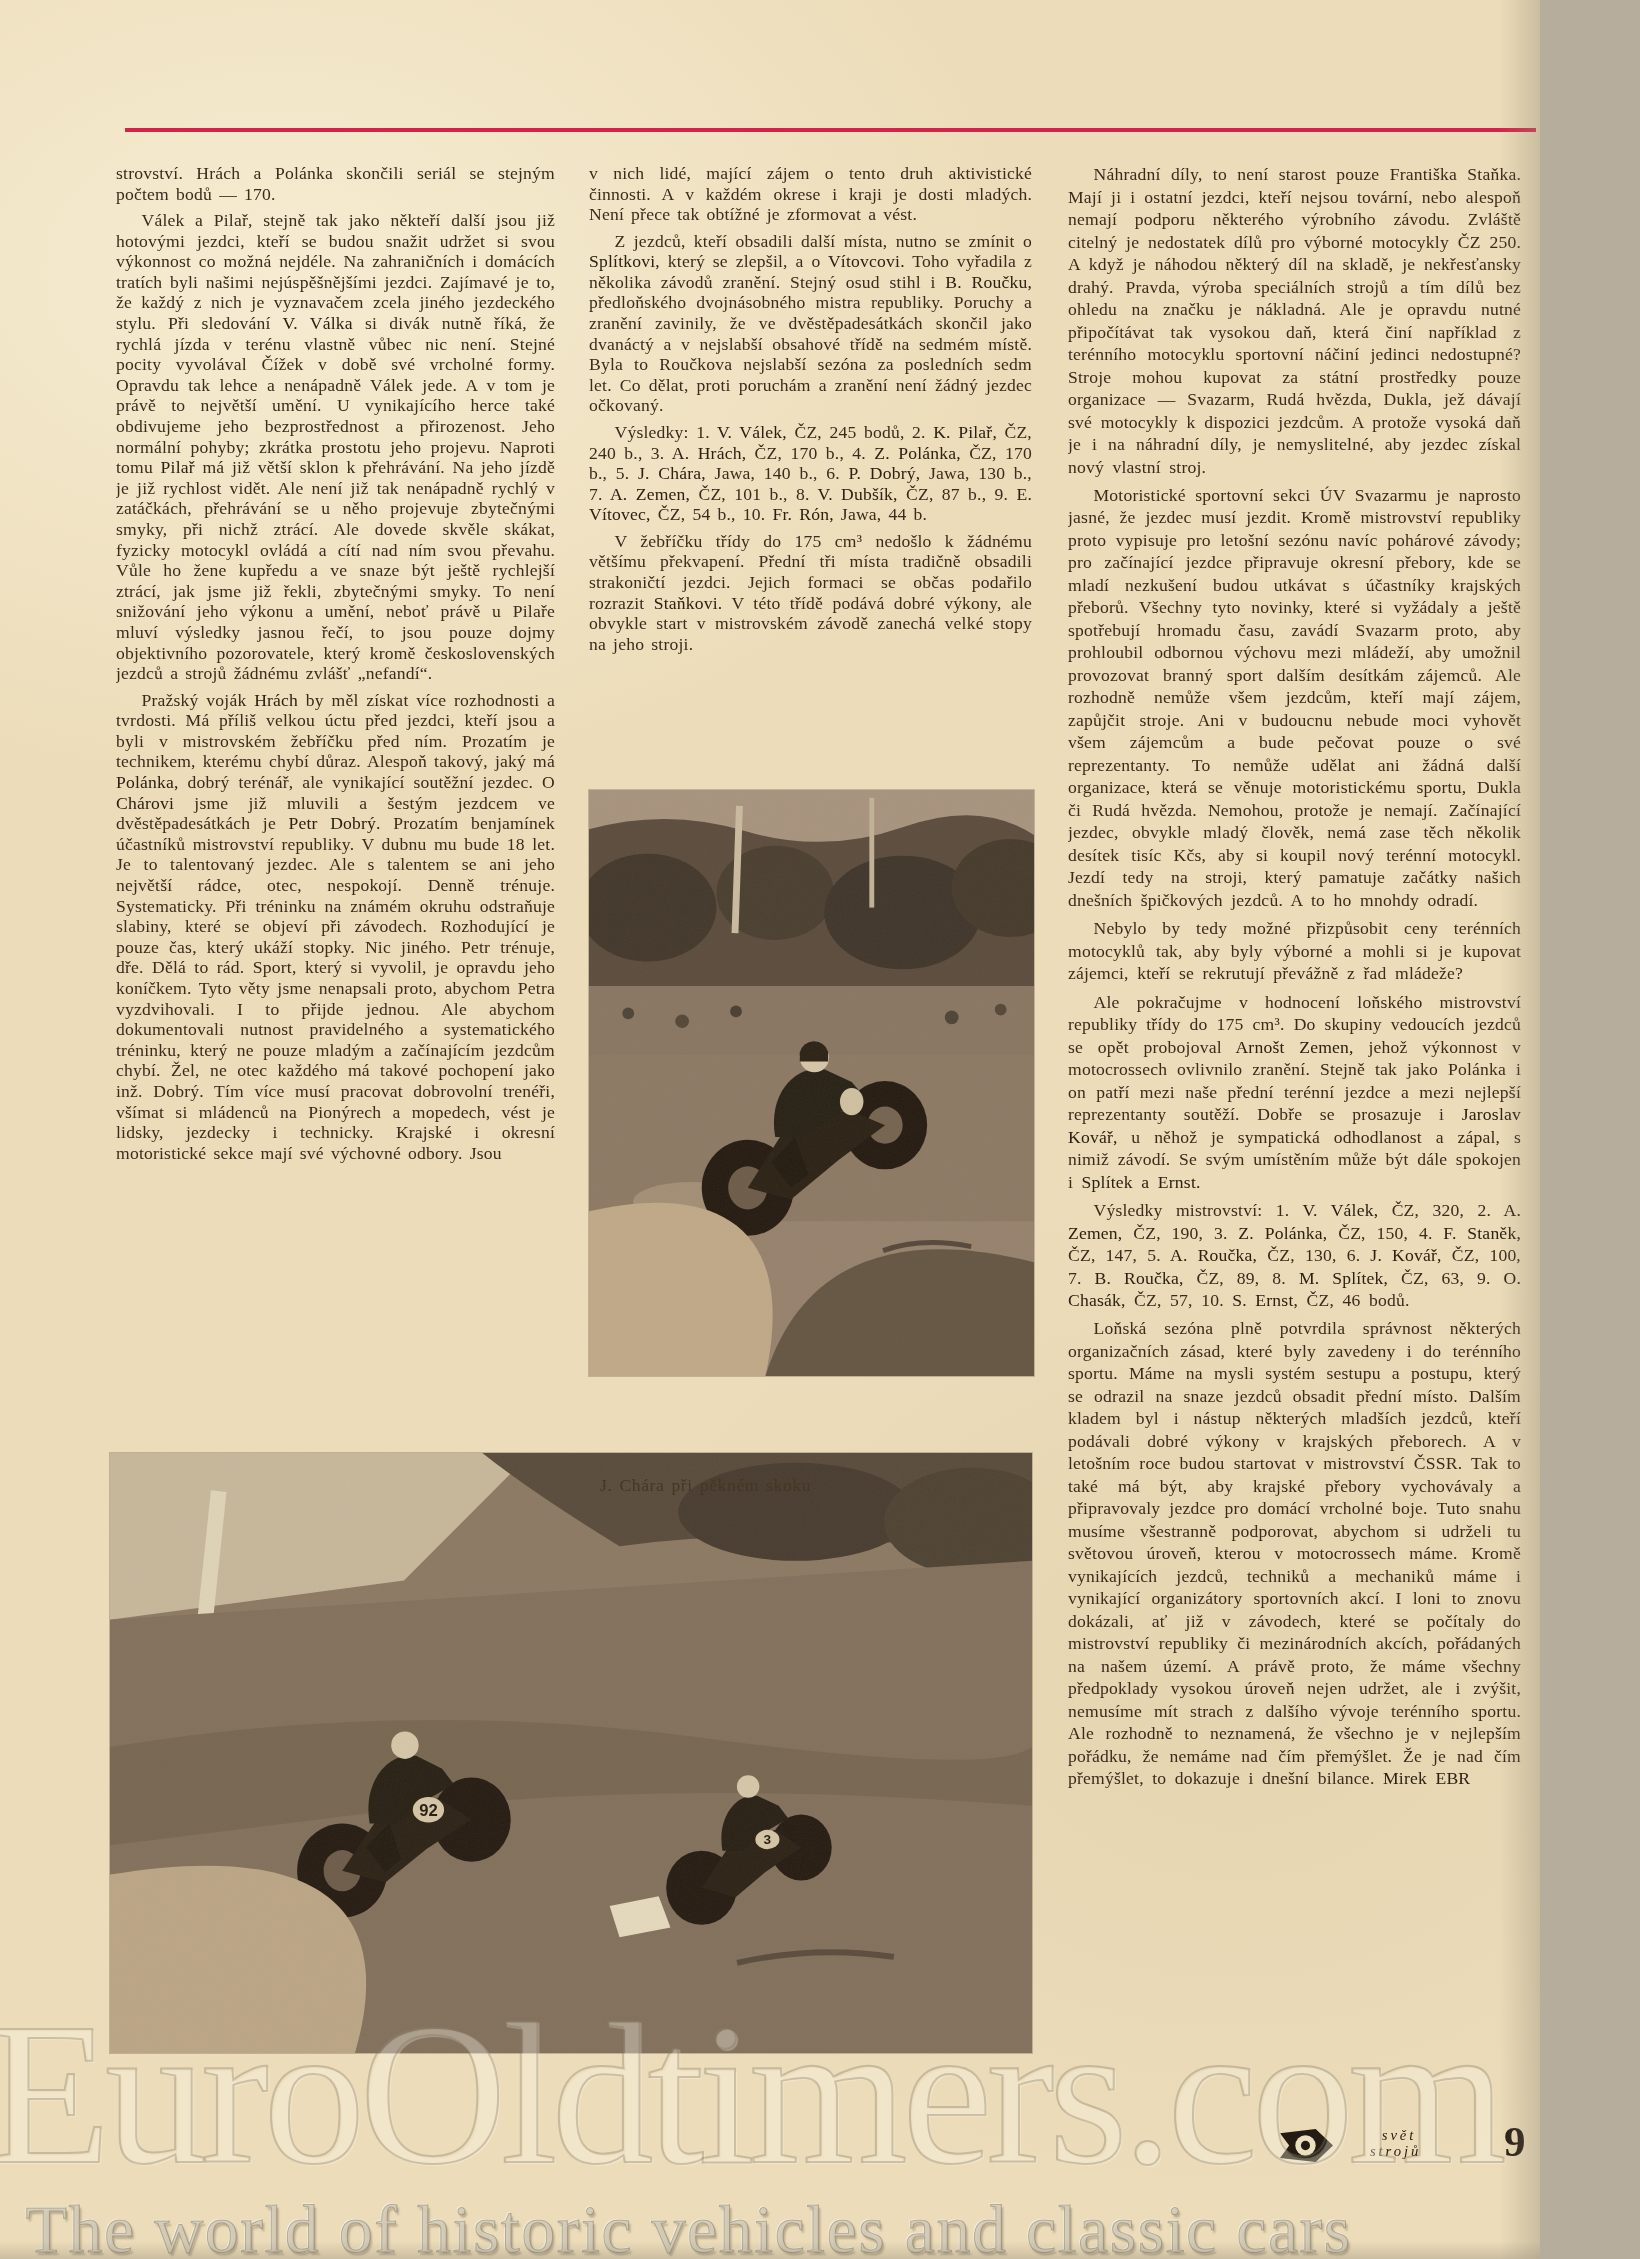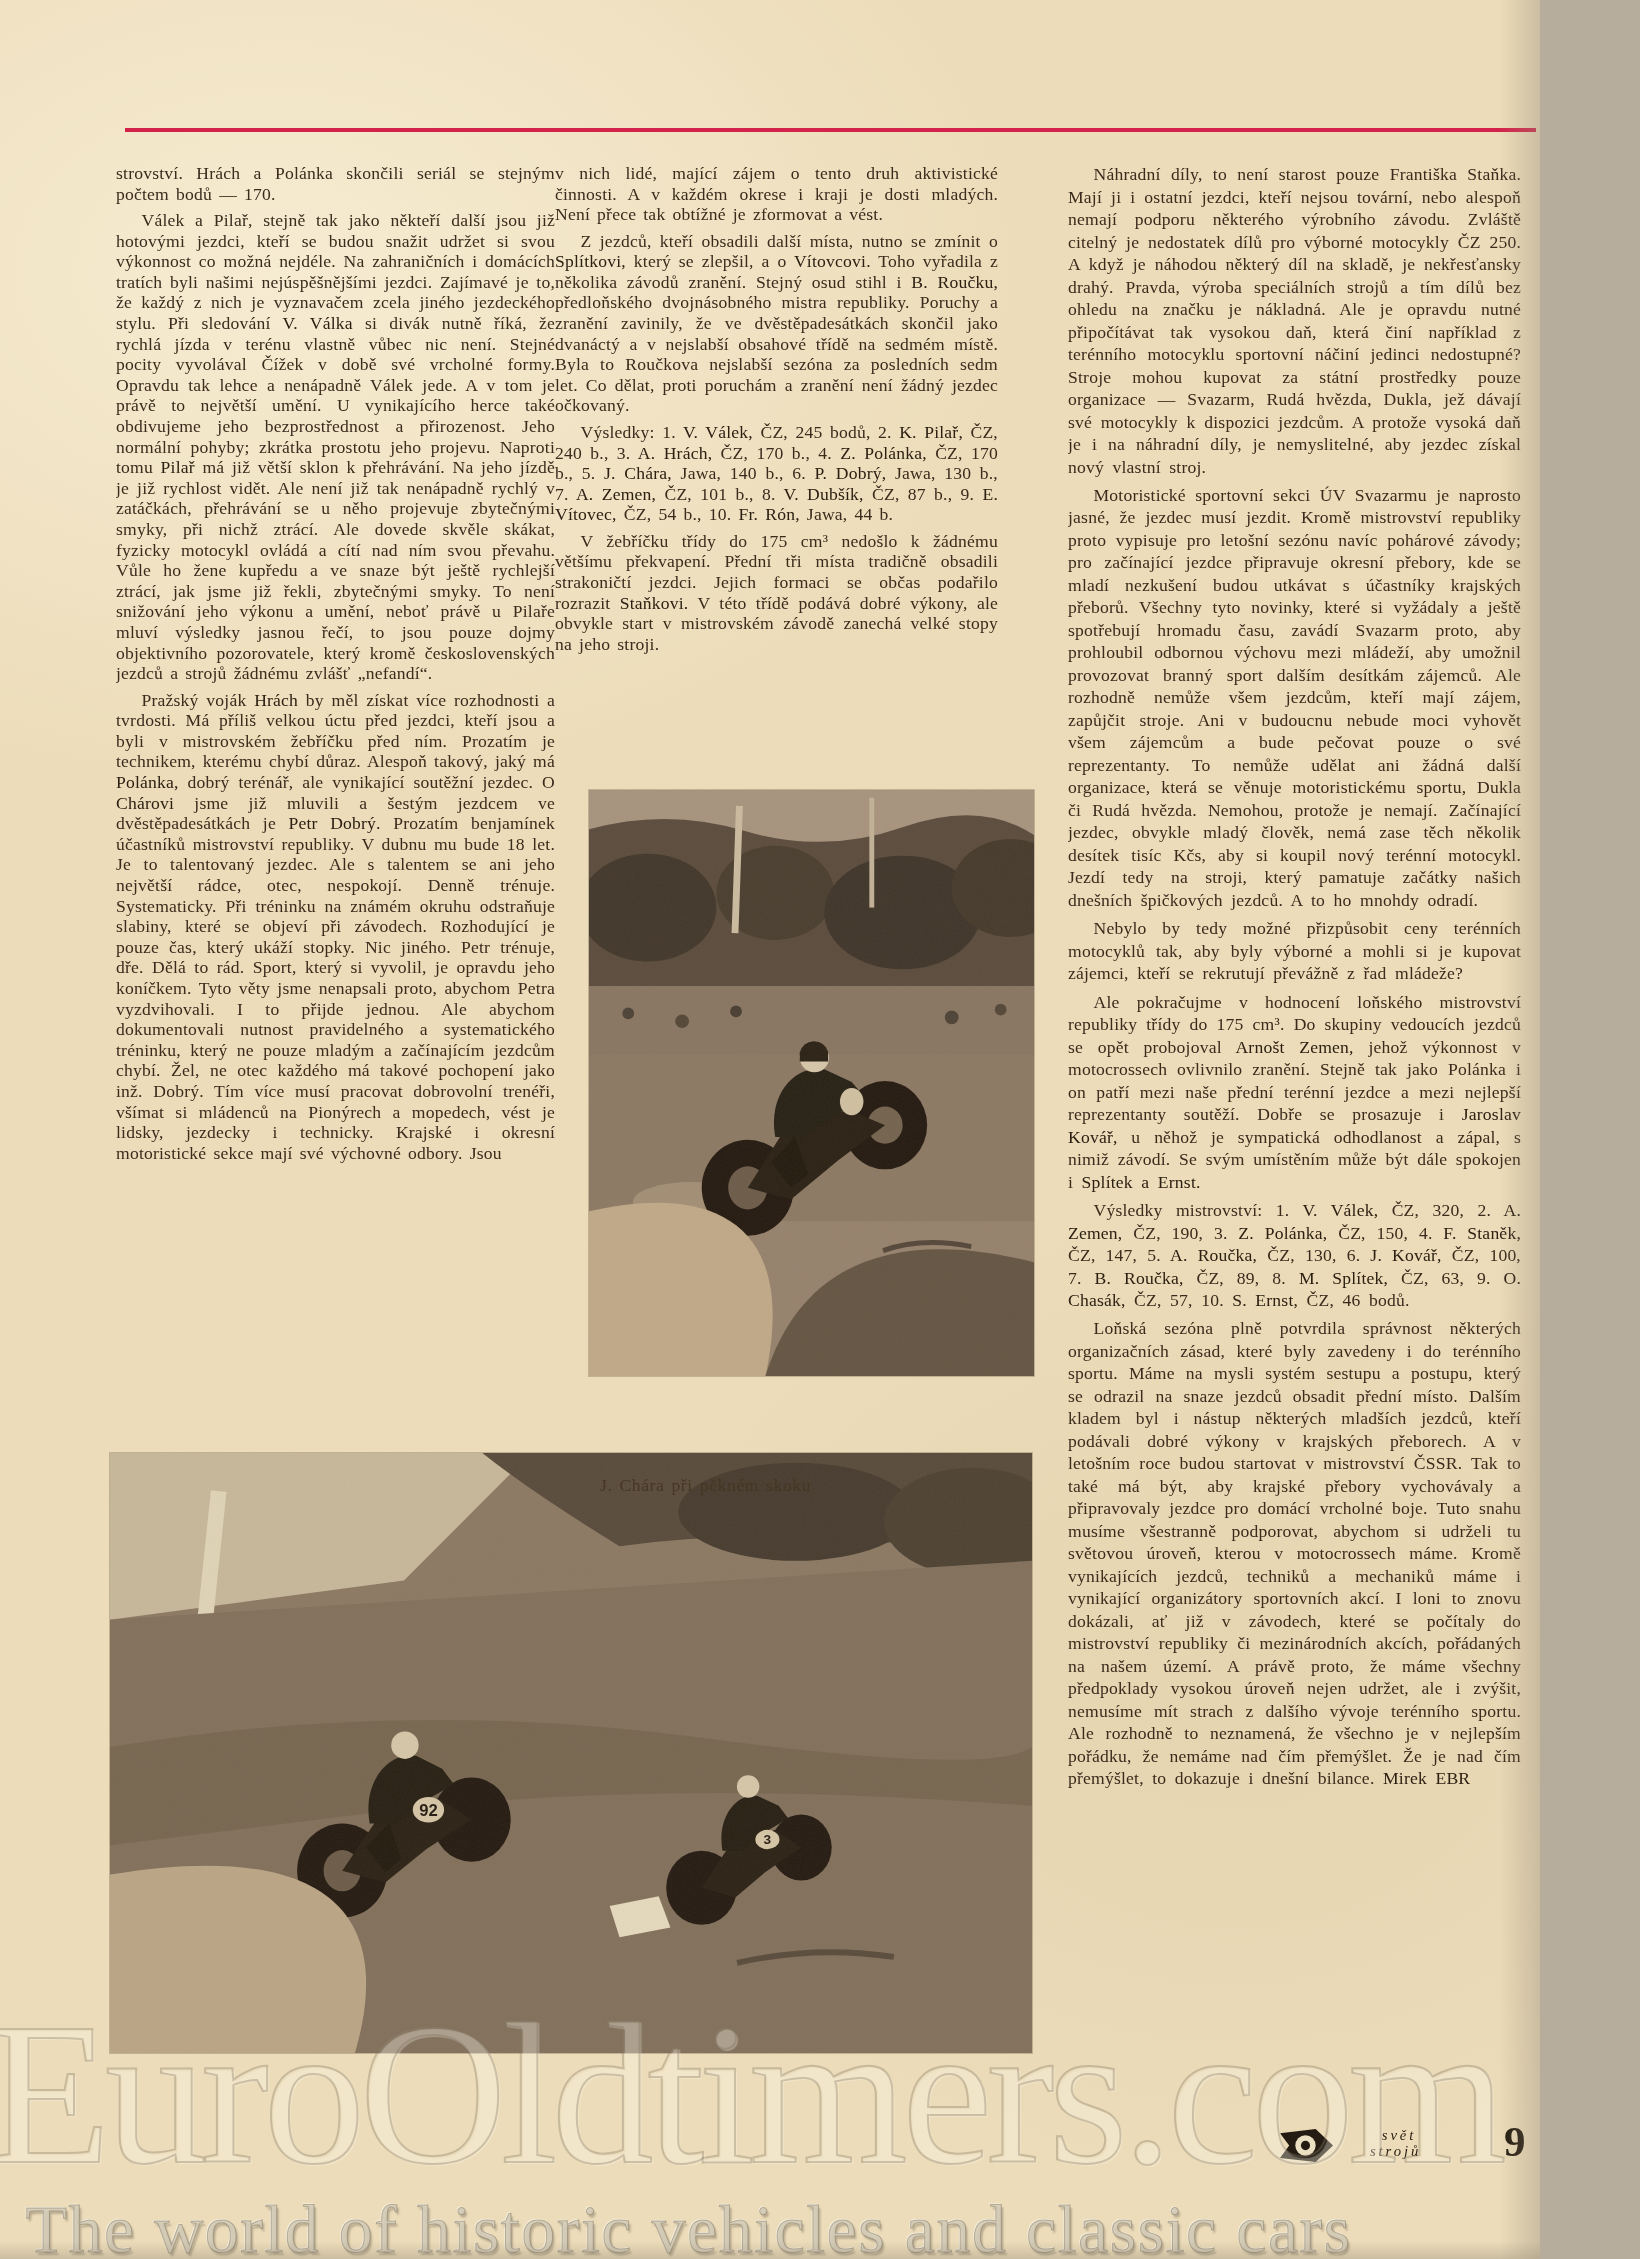--- a/index.html
+++ b/index.html
@@ -16,21 +16,21 @@
   .page::before{content:"";position:absolute;left:0;right:0;bottom:0;height:17.6px;
     background:linear-gradient(to bottom, rgba(120,110,95,0), rgba(120,110,95,.28));pointer-events:none;z-index:9;}
 
   .red-rule{position:absolute;left:125px;top:128px;width:1411px;height:3.9px;background:#d4234a;}
 
   .col{position:absolute;top:163px;text-align:justify;font-size:17.6px;color:#3a2b1d;
        letter-spacing:0.2px;word-spacing:2.5px;overflow:hidden;}
   .col p{margin:0;line-height:20.6px;}
   .col p + p{margin-top:5.9px;}
   .col-1{left:116px;width:439px;height:1274px;}
-  .col-2{left:555px;width:443px;height:627px;}
+  .col-2{left:589px;width:443px;height:627px;}
   .col-3{left:1068px;width:453px;height:1946px;word-spacing:3.9px;}
   .col-3 p{line-height:22.5px;}
   .ind{text-indent:25.5px;}
   .b{font-weight:normal;color:#2c2013;}
 
   .photo{position:absolute;z-index:1;box-shadow:0 0 0 1px rgba(92,78,60,.3);}
   .photo svg{display:block;width:100%;height:100%;}
   .photo-top{left:589px;top:790px;width:445px;height:586px;}
   .photo-bottom{left:110px;top:1453px;width:922px;height:600px;}
 

